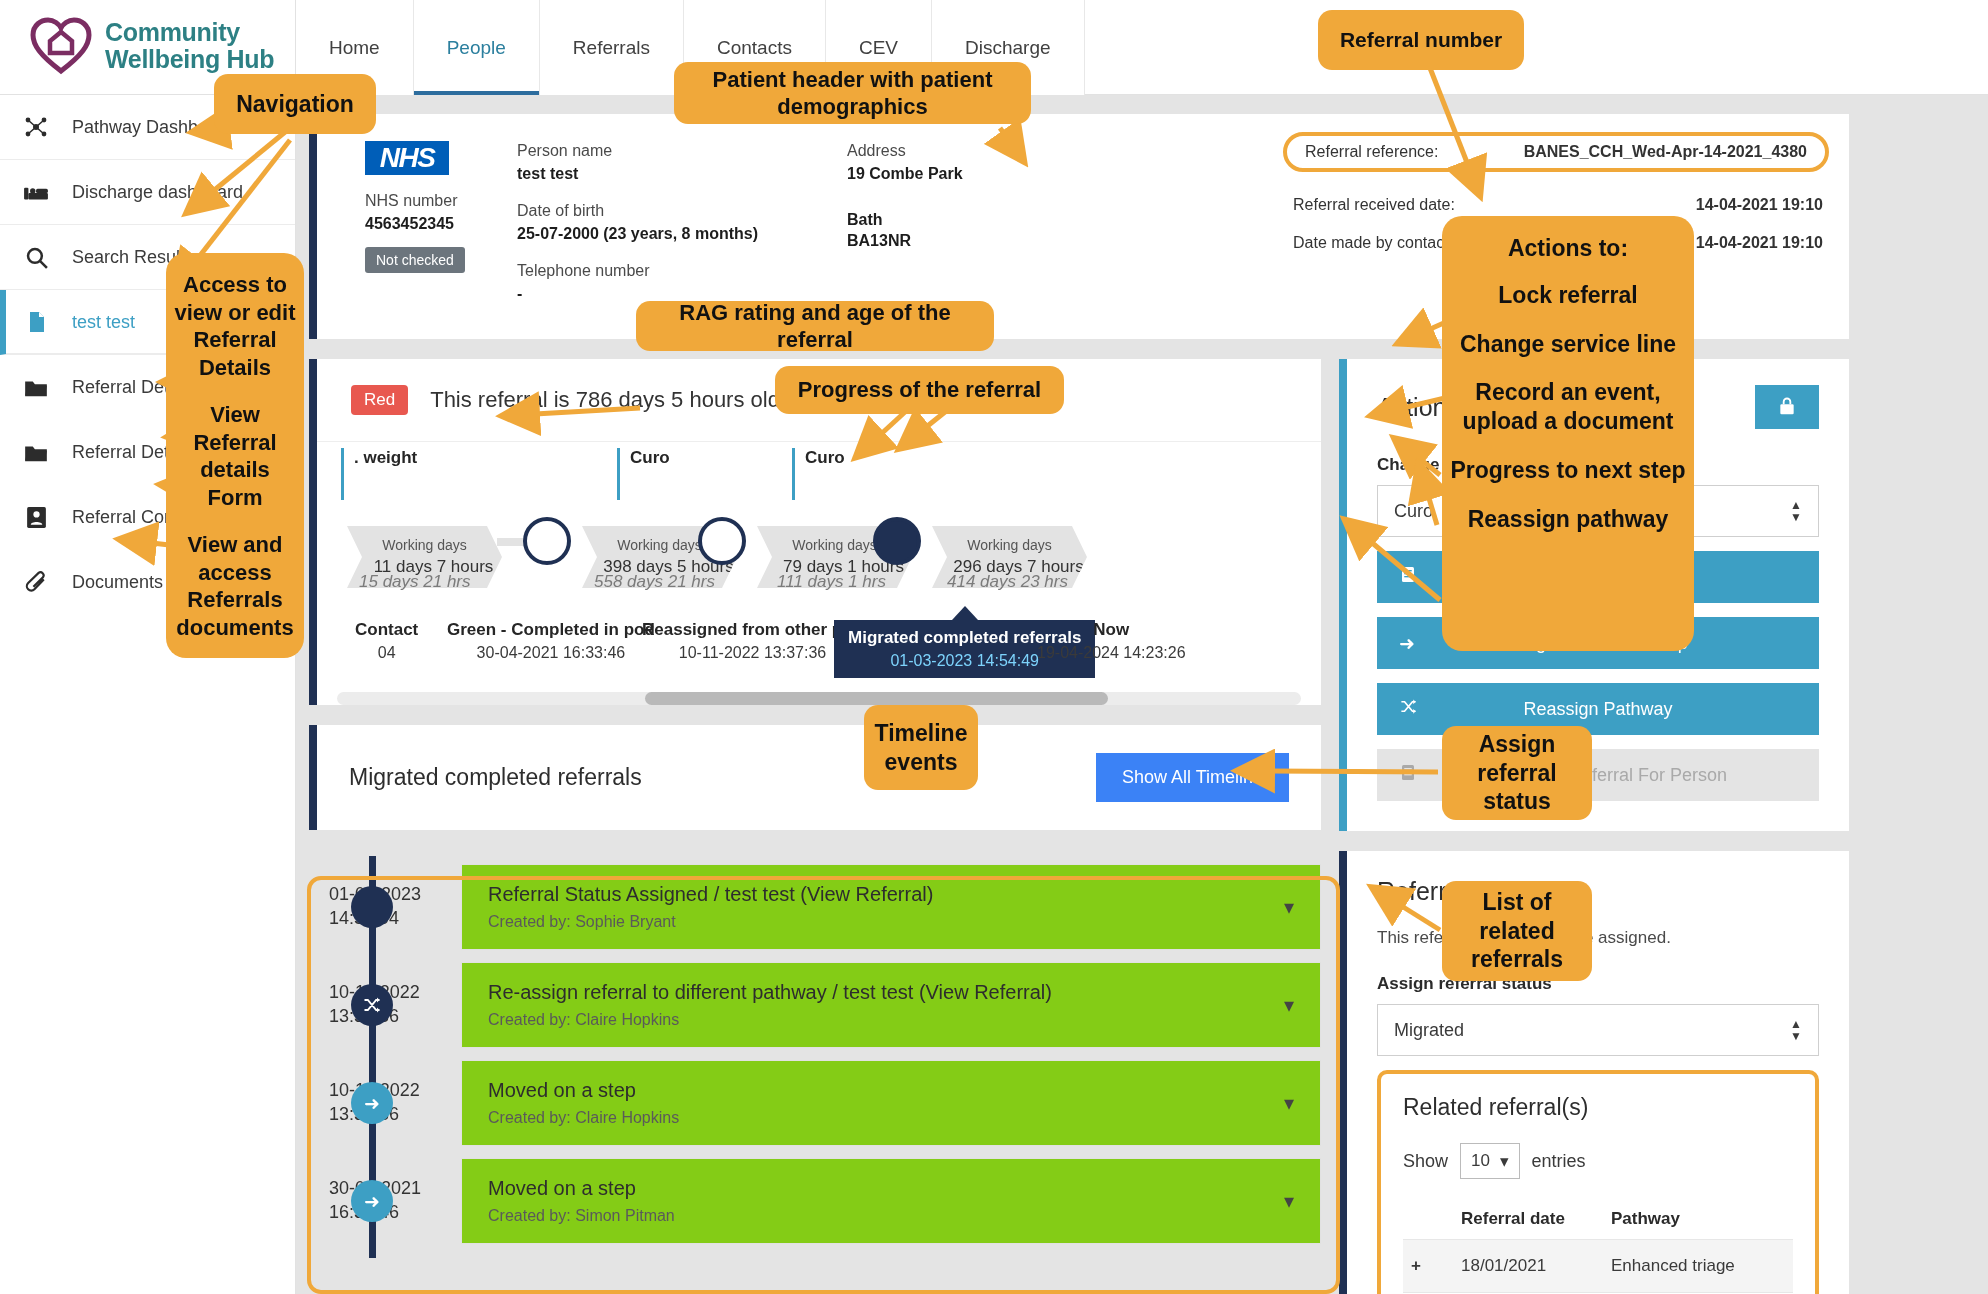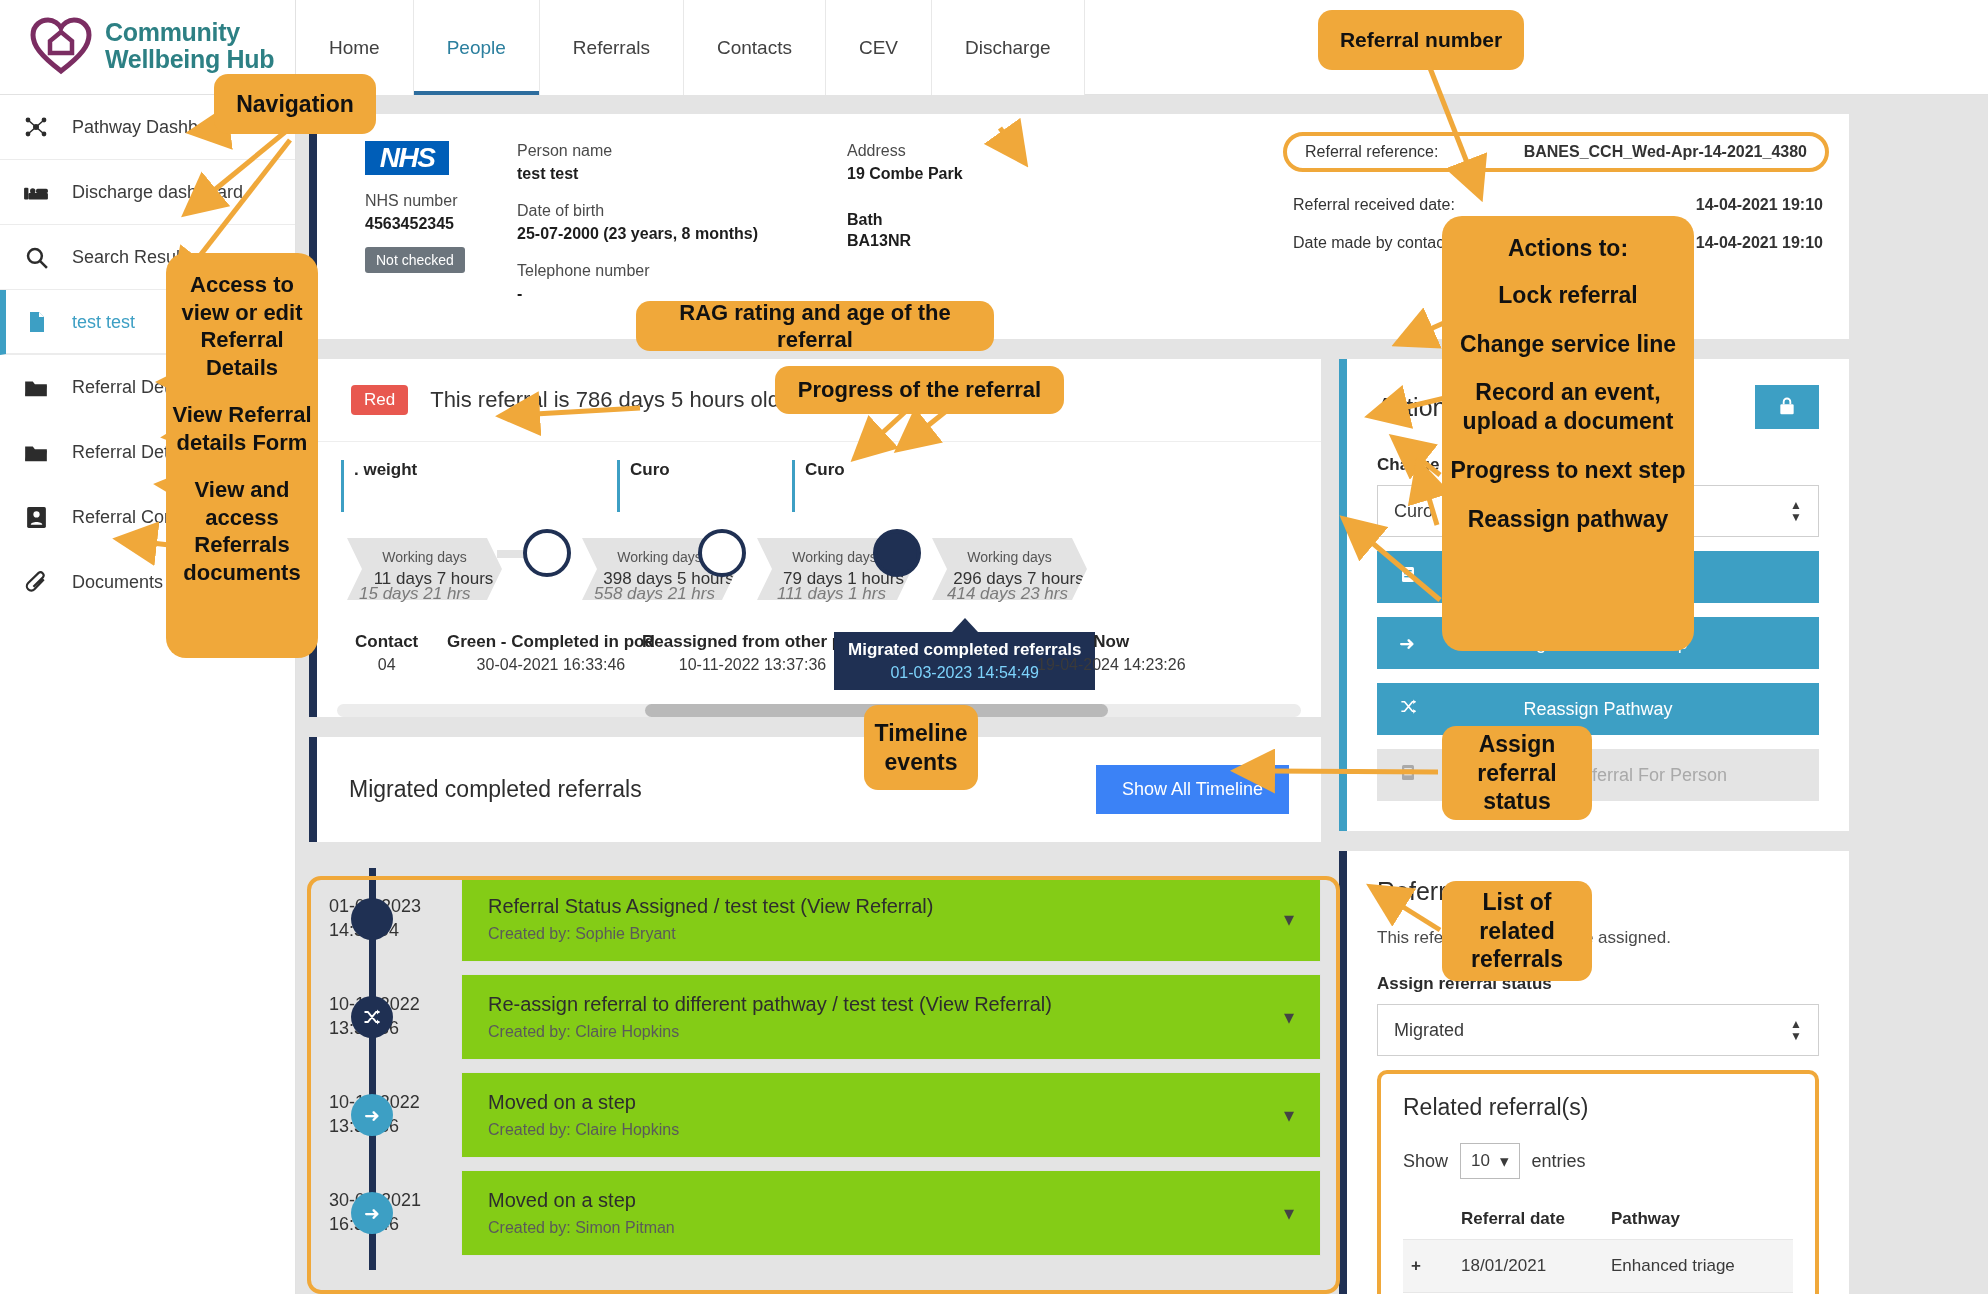--- a/index.html
+++ b/index.html
@@ -58,21 +58,21 @@
   .col-right { width:510px; }
 
   .card { background:#fff; border-left:8px solid #1f3053; }
 
   
   .rag { display:flex; align-items:center; gap:22px; padding:26px 0 26px 34px; }
   .rag-badge { background:#e8584f; color:#fff; font-size:17px; padding:5px 13px; border-radius:4px; }
   .rag-text { font-size:22px; color:#333; }
 
   .prog-wrap { position:relative; padding:0 0 0 0; border-top:1px solid #eee; }
-  .prog-head { position:relative; height:68px;margin-top:12px; }
+  .prog-head { position:relative; height:68px; }
   .prog-head .ptick { position:absolute; top:6px; border-left:3px solid #3d9fc4; padding-left:10px;
                       font-size:17px; font-weight:bold; color:#262626; height:52px; }
   .chev-row { position:relative; height:62px; margin-left:20px; }
   .chev { position:absolute; top:16px; height:62px; background:#e3e3e3; display:flex; flex-direction:column;
           align-items:center; justify-content:center; gap:4px;
           clip-path: polygon(0 0, calc(100% - 15px) 0, 100% 50%, calc(100% - 15px) 100%, 0 100%, 15px 50%); }
   .chev .l1 { font-size:14px; color:#555; }
   .chev .l2 { font-size:17px; color:#333;margin-left:18px; }
   .node { position:absolute; top:7px; width:48px; height:48px; border-radius:50%; border:4px solid #1f3053; background:#fff; }
   .node.filled { background:#1f3053; }
@@ -623,24 +623,25 @@
       <path d="M1438,772 L1270,771"></path>
 
       <path d="M1440,930 L1400,905"></path>
 
       <path d="M960,400 L925,428"></path>
     </g>
   </svg>
 
   <div class="anno" style="left:214px; top:74px; width:162px; height:60px; font-size:23px;">Navigation</div>
 
+  <div class="anno" style="left:674px; top:62px; width:357px; height:62px; font-size:22px; padding:0 14px;">Patient header with patient demographics</div>
 
   <div class="anno" style="left:1318px; top:10px; width:206px; height:60px; font-size:21px;">Referral number</div>
 
-  <div class="anno" style="left:166px; top:253px; width:152px; height:405px; font-size:22px; flex-direction:column; border-radius:20px; justify-content:flex-start; padding-top:8px;">
+  <div class="anno" style="left:166px; top:253px; width:138px; height:405px; font-size:22px; flex-direction:column; border-radius:20px; justify-content:flex-start; padding-top:8px;">
     <span style="display:block; padding:10px 6px;">Access to view or edit Referral Details</span>
     <span style="display:block; padding:10px 6px;">View Referral details Form</span>
     <span style="display:block; padding:10px 6px;">View and access Referrals documents</span>
   </div>
 
   <div class="anno" style="left:636px; top:301px; width:358px; height:50px; font-size:22px; padding:0 14px;">RAG rating and age of the referral</div>
 
   <div class="anno" style="left:775px; top:366px; width:289px; height:48px; font-size:22px;">Progress of the referral</div>
 
   <div class="anno" style="left:1442px; top:216px; width:252px; height:435px; font-size:23px; flex-direction:column; border-radius:20px; justify-content:flex-start; padding-top:10px;">

